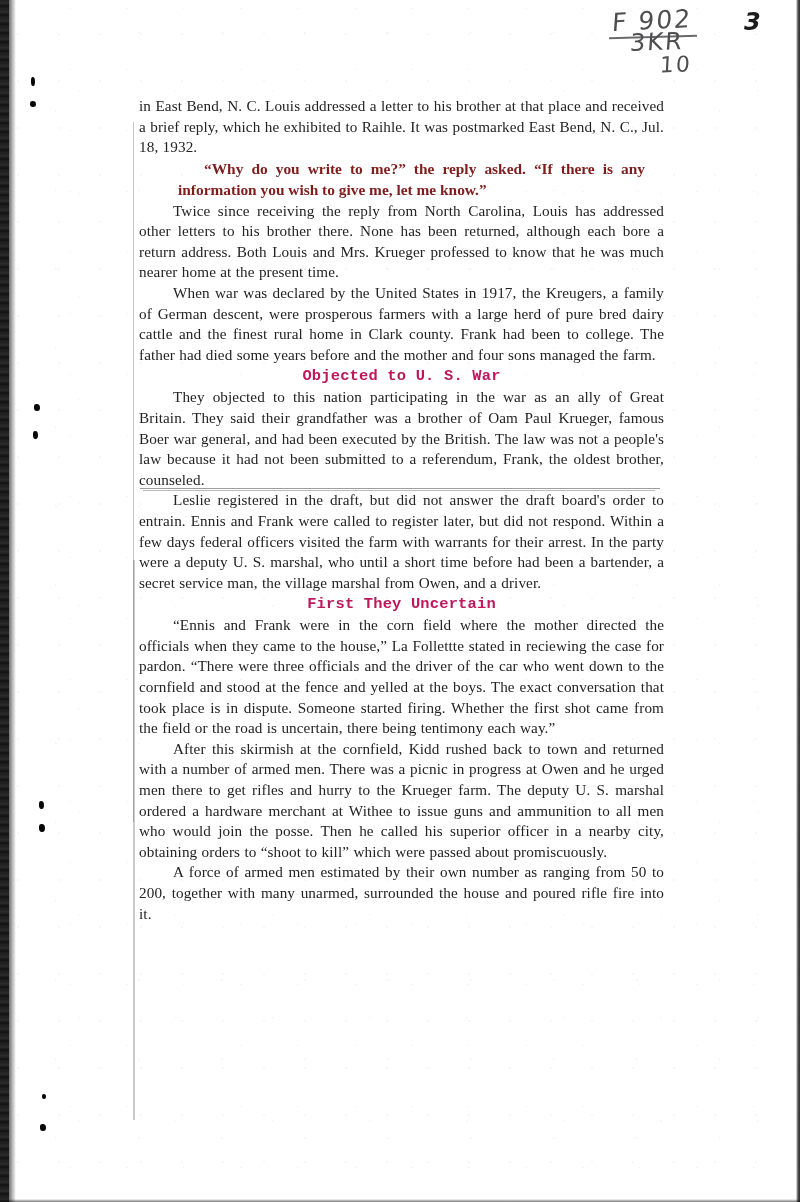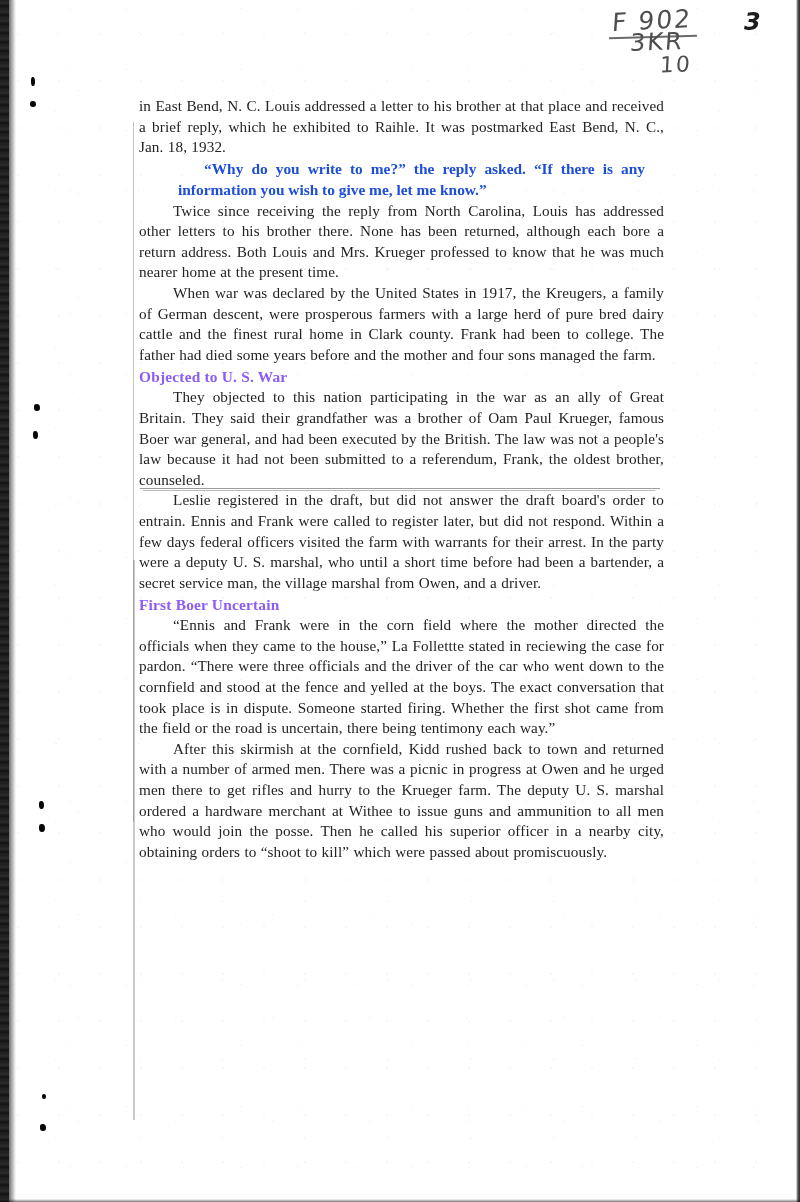--- a/index.html
+++ b/index.html
@@ -147,30 +147,32 @@
   }
   .para.no-indent { text-indent: 0; }
 
   .para-quote {
     margin: 0 19px 0 39px;
     font-size: 15.4px;
     line-height: 21.4px;
     font-weight: 700;
     text-align: justify;
     text-indent: 26px;
-    color: #1d4ed8;
+    color: #7f1d1d;
   }
 
   h2.subhead {
     margin: 1px 0 0 0;
     font-size: 15.4px;
     line-height: 21px;
     font-weight: 700;
+    text-align: center;
     letter-spacing: .2px;
-    color: #8b5cf6;
+    color: #be185d;
+    font-family: Liberation Mono, monospace;
   }
 
   .underline-mark {
     position: absolute;
     left: 140px;
     top: 488px;
     width: 520px;
     height: 1px;
     background: rgba(60,60,60,.5);
   }
@@ -221,38 +223,39 @@
   <div class="handwriting" id="hw-f902">F 902</div>
   <div id="hw-f902-underline"></div>
   <div class="handwriting" id="hw-3kr">3KR</div>
   <div class="handwriting" id="hw-10">10</div>
   <div id="page-number">3</div>
 
   <div class="underline-mark"></div>
   <div class="underline-mark b"></div>
 
   <div id="article">
-    <p class="para no-indent">in East Bend, N. C.  Louis addressed a letter to his brother at that place and received a brief reply, which he exhibited to Raihle. It was postmarked East Bend, N. C., Jan. 18, 1932.</p>
+    <p class="para no-indent">in East Bend, N. C.  Louis addressed a letter to his brother at that place and received a brief reply, which he exhibited to Raihle. It was postmarked East Bend, N. C., Jul. 18, 1932.</p>
 
     <p class="para-quote">“Why do you write to me?” the reply asked. “If there is any information you wish to give me, let me know.”</p>
 
     <p class="para">Twice since receiving the reply from North Carolina, Louis has addressed other letters to his brother there. None has been returned, although each bore a return address.  Both Louis and Mrs. Krueger professed to know that he was much nearer home at the present time.</p>
 
     <p class="para">When war was declared by the United States in 1917, the Kreugers, a family of German descent, were prosperous farmers with a large herd of pure bred dairy cattle and the finest rural home in Clark county. Frank had been to college. The father had died some years before and the mother and four sons managed the farm.</p>
 
     <h2 class="subhead">Objected to U. S. War</h2>
 
     <p class="para">They objected to this nation participating in the war as an ally of Great  Britain.  They said their  grandfather  was a brother of Oam Paul Krueger, famous Boer war general, and had been executed by the British.  The law was not a people's law because it had not been submitted to a referendum, Frank, the oldest brother, counseled.</p>
 
     <p class="para">Leslie registered in the draft, but did not answer the draft board's order to entrain. Ennis and Frank were called to register later, but did not respond. Within a few days federal officers visited the farm with warrants for their arrest. In the party were a deputy U. S. marshal, who until a short time before had been a bartender, a secret service man, the village marshal from Owen, and a driver.</p>
 
-    <h2 class="subhead">First Boer Uncertain</h2>
+    <h2 class="subhead">First They Uncertain</h2>
 
     <p class="para">“Ennis and Frank were in the corn field where the mother directed the officials when they came to the house,” La Follettte stated in reciewing the case for pardon. “There were three officials and the driver of the car who went down to the cornfield and stood at the fence and yelled at the boys. The exact conversation that took place is in dispute. Someone started firing. Whether the first shot came from the field or the road is uncertain, there being tentimony each way.”</p>
 
 
 
     <p class="para">After this skirmish at the cornfield, Kidd rushed back to town and returned with a number of armed men.  There was a picnic in progress at Owen and he urged men there to get rifles and hurry to the Krueger farm. The deputy U. S. marshal ordered a hardware merchant at Withee to issue guns and ammunition to all men who would join the posse. Then he called his superior officer in a nearby city, obtaining orders to “shoot to kill” which were passed about promiscuously.</p>
 
+    <p class="para">A force of armed men estimated by their own number as ranging from 50 to 200, together  with  many unarmed, surrounded the house and poured rifle fire into it.</p>
   </div>
 
   <div class="grain"></div>
 </div>
 
 </body></html>

